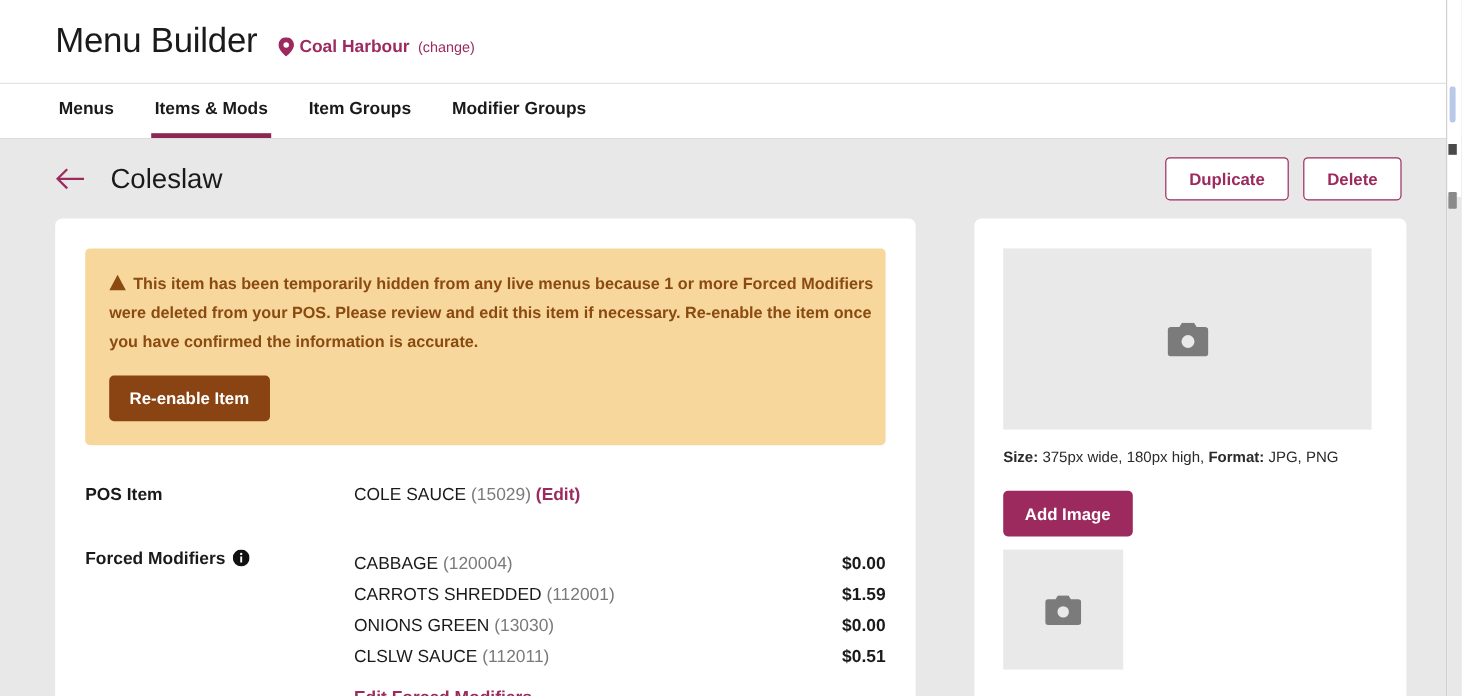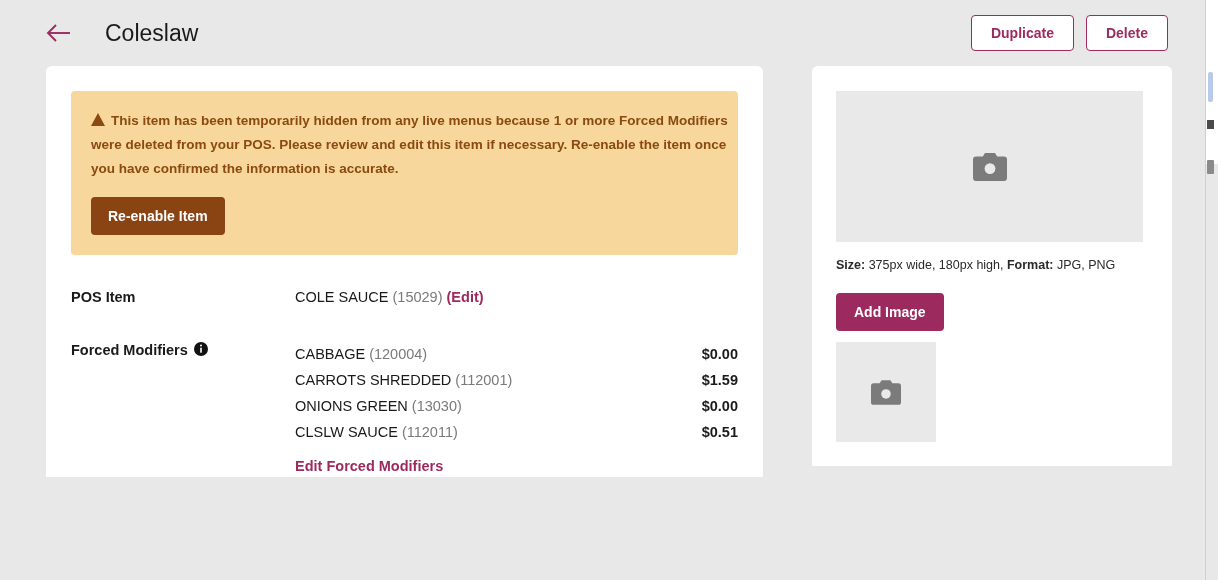--- a/index.html
+++ b/index.html
@@ -101,21 +101,21 @@
     width: 26px;
     height: 22px;
     color: #9c2a5e;
     cursor: pointer;
     flex: 0 0 auto;
   }
   .back-arrow svg { display: block; }
   .page-title {
     font-size: 23px;
     font-weight: 400;
-    margin-left: 33px;
+    margin-left: 20px;
     color: #1a1a1a;
   }
   .pagehead-actions {
     margin-left: auto;
     display: flex;
     gap: 12px;
   }
   .btn-outline {
     background: #ffffff;
     border: 1px solid #9c2a5e;
@@ -328,21 +328,39 @@
     height: 14px;
     background: #8a8a8a;
     border-radius: 1px;
   }
 </style>
 </head>
 <body>
 
 <div class="app">
 
-
+  <div class="topbar">
+    <div class="app-title">Menu Builder</div>
+    <div class="location">
+      <span class="pin-icon">
+        <svg viewBox="0 0 13 16" width="13" height="16" fill="currentColor">
+          <path d="M6.5 0C2.9 0 0 2.9 0 6.5C0 11 6.5 16 6.5 16S13 11 13 6.5C13 2.9 10.1 0 6.5 0Z M6.5 8.8a2.3 2.3 0 1 1 0-4.6a2.3 2.3 0 0 1 0 4.6Z"></path>
+        </svg>
+      </span>
+      <span class="location-name">Coal Harbour</span>
+      <span class="location-change">(change)</span>
+    </div>
+  </div>
+
+  <div class="tabbar">
+    <div class="tab">Menus</div>
+    <div class="tab active">Items &amp; Mods</div>
+    <div class="tab">Item Groups</div>
+    <div class="tab">Modifier Groups</div>
+  </div>
 
   <div class="pagehead">
     <span class="back-arrow">
       <svg viewBox="0 0 26 22" width="26" height="22" fill="none" stroke="currentColor" stroke-width="1.9">
         <line x1="2" y1="11" x2="24" y2="11"></line>
         <polyline points="10,3 2,11 10,19"></polyline>
       </svg>
     </span>
     <div class="page-title">Coleslaw</div>
     <div class="pagehead-actions">

